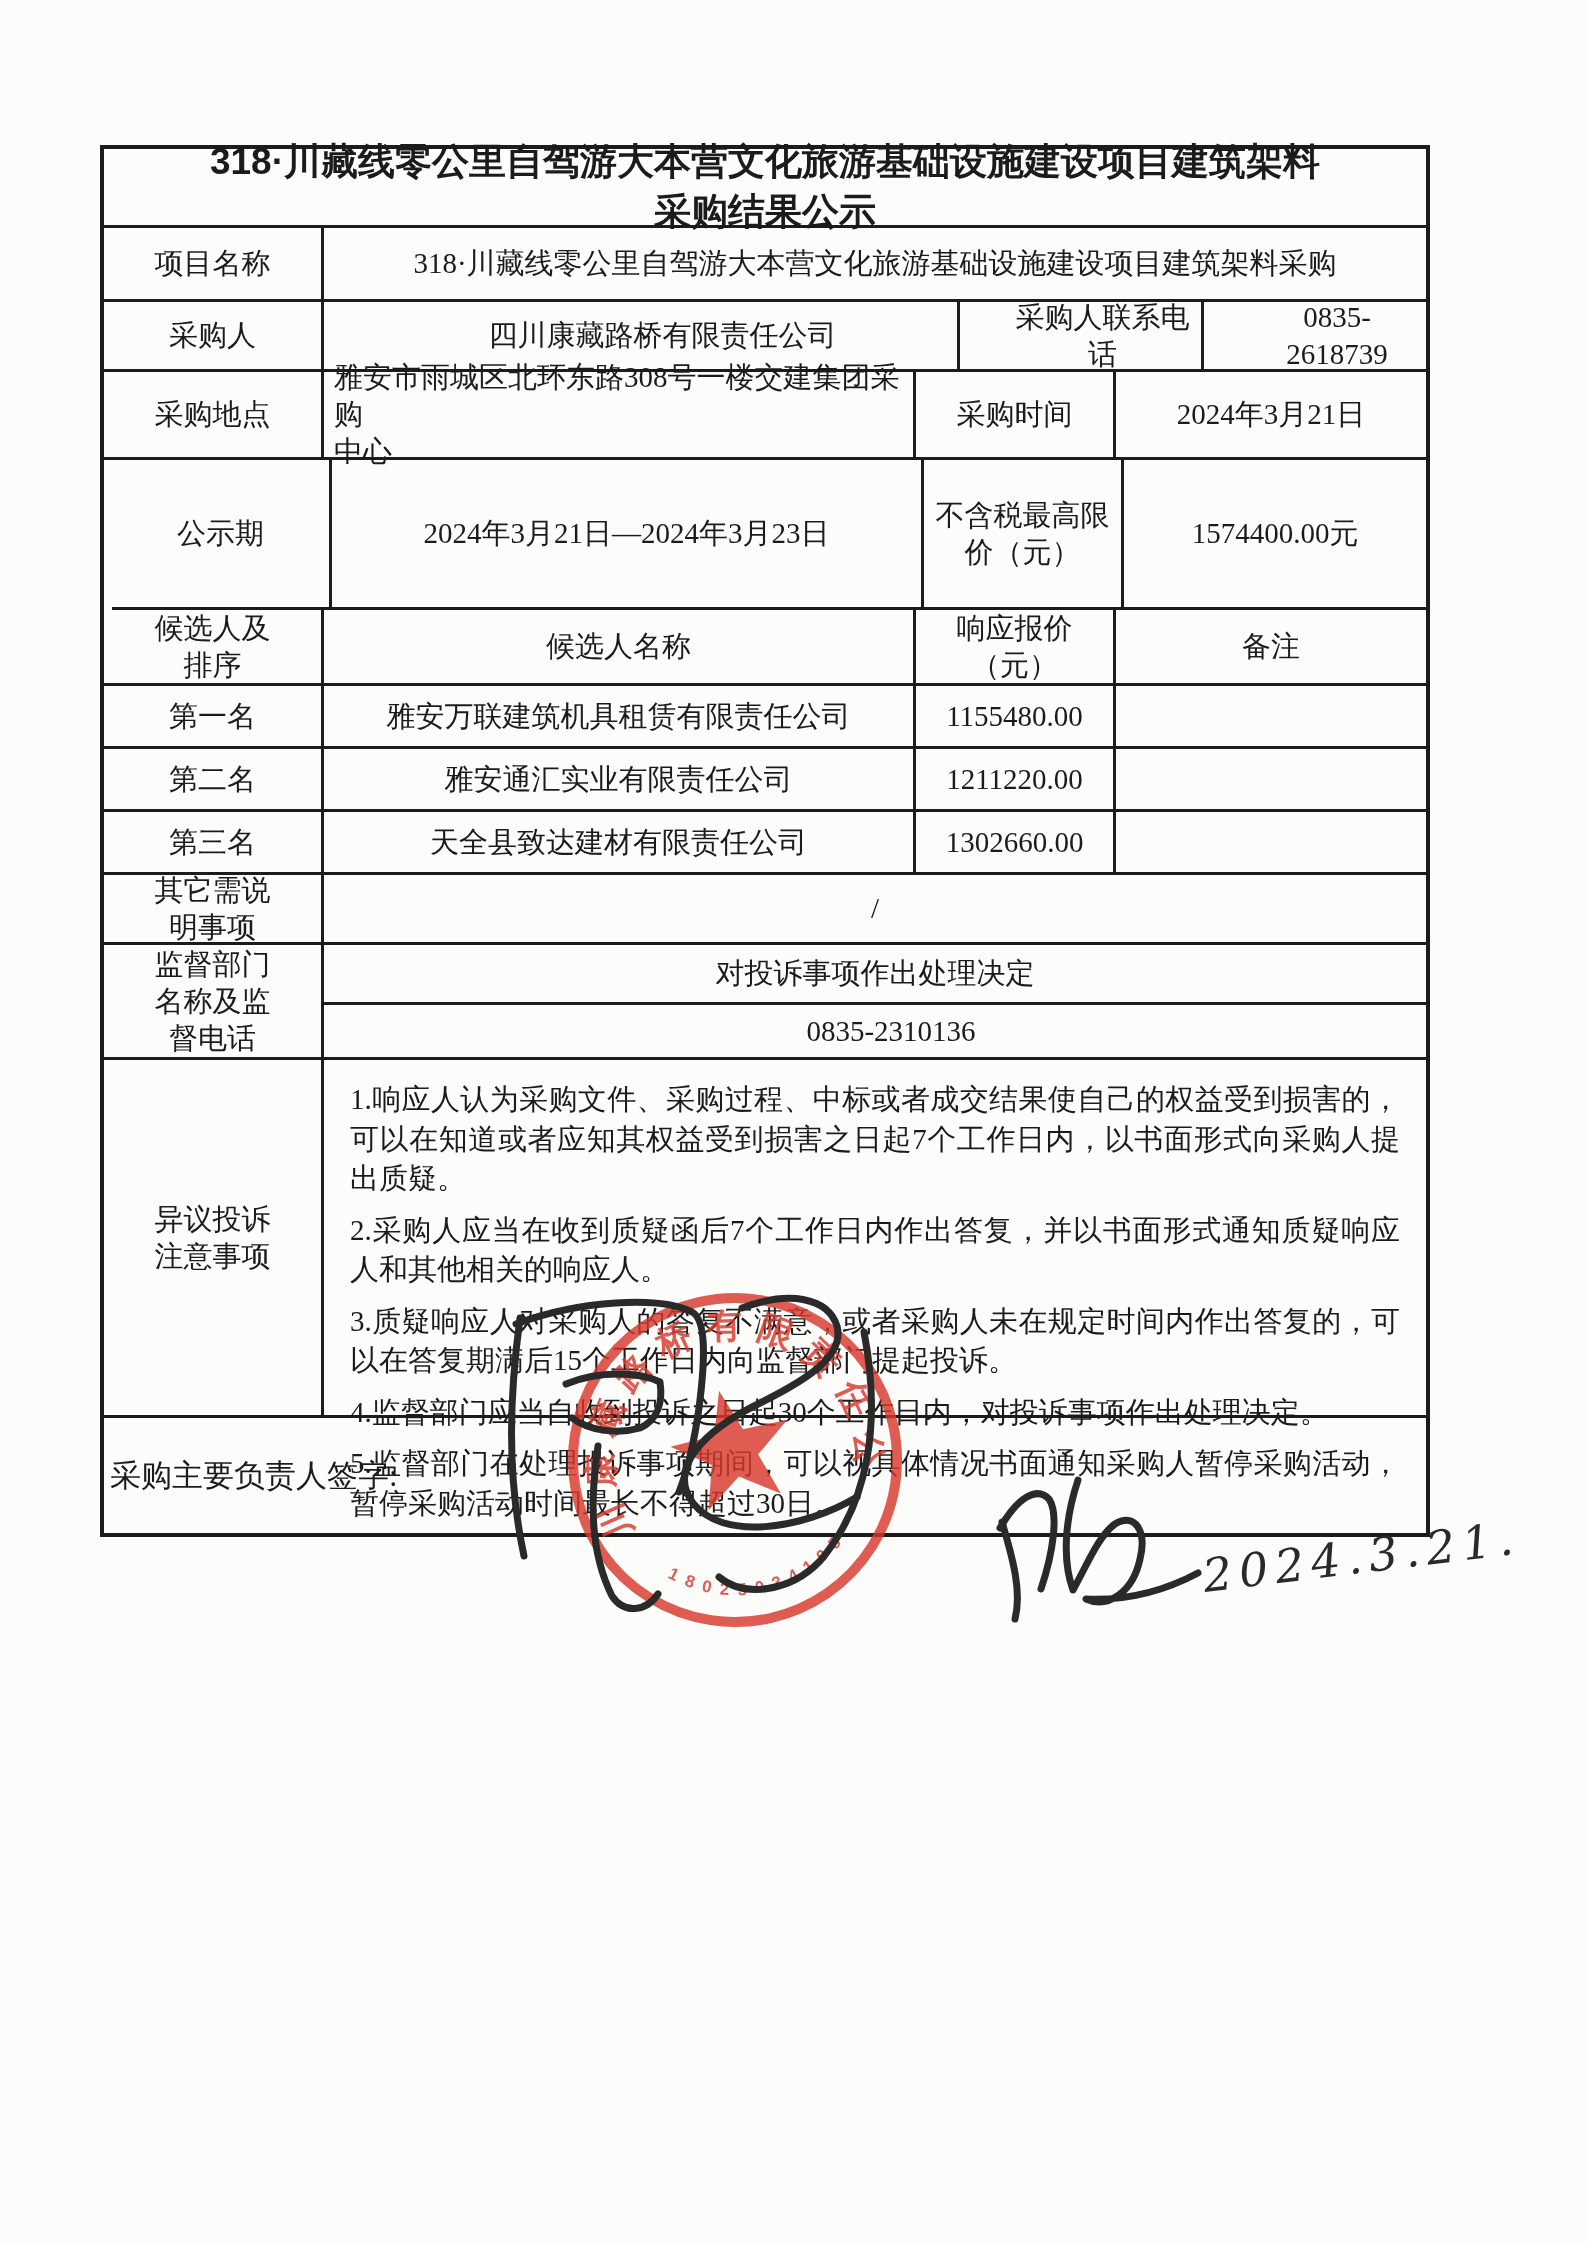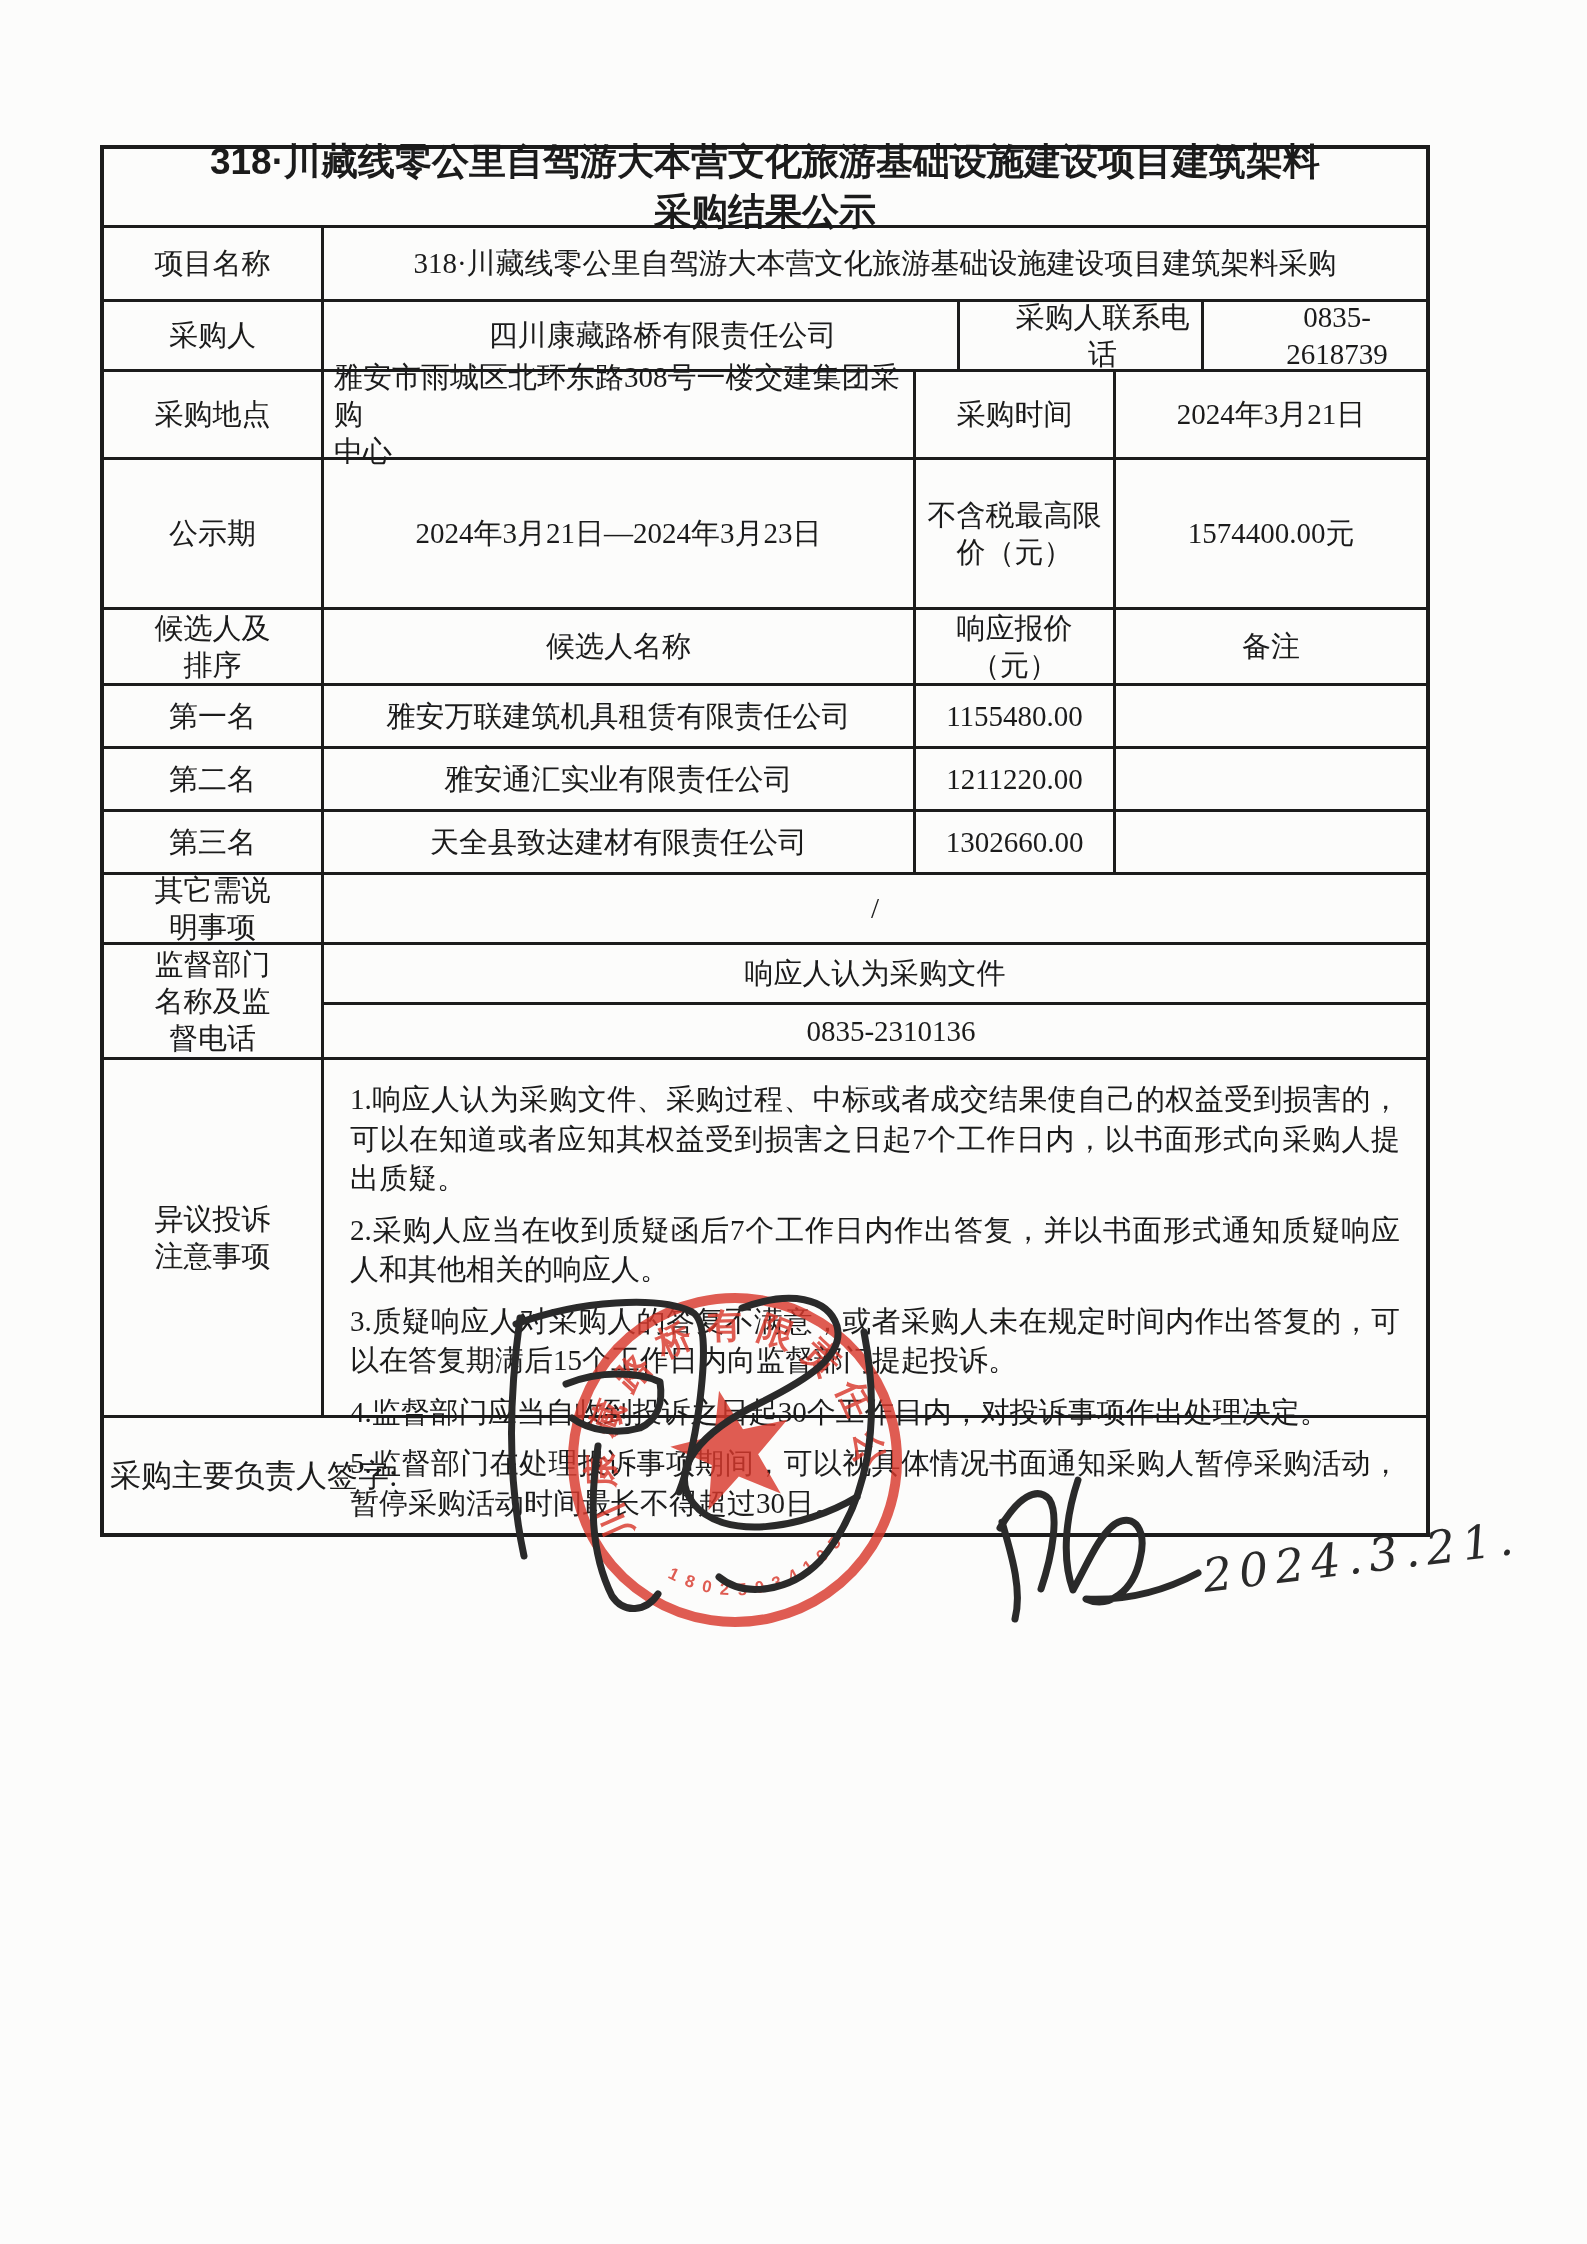--- a/index.html
+++ b/index.html
@@ -32,21 +32,21 @@
   .w2 { width:592px; flex:0 0 auto; }
   .w3 { width:200px; flex:0 0 auto; }
   .w4 { flex:1 1 auto; }
   .span { flex:1 1 auto; }
   .pre { white-space:pre-line; }
 
   .r-title    { height:79px; }
   .r-project  { height:74px; }
   .r-purchaser{ height:70px;gap:44px; }
   .r-location { height:88px; }
-  .r-publicity{ height:150px; }
+  .r-publicity{ height:150px;margin-left:8px; }
   .r-candhead { height:76px; }
   .r-cand     { height:63px; }
   .r-other    { height:70px; }
   .r-super    { height:115px; }
   .r-object   { height:358px; }
   .r-sign     { height:115px; }
 
   .title-cell {
     width:100%;
     font-family:"Liberation Sans", sans-serif;
@@ -157,21 +157,21 @@
     <div class="c w1 pre">其它需说
 明事项</div>
     <div class="c span">/</div>
   </div>
 
   <div class="row r-super">
     <div class="c w1 pre">监督部门
 名称及监
 督电话</div>
     <div class="super-right">
-      <div class="super-sub1">响应人认为采购文件</div>
+      <div class="super-sub1">对投诉事项作出处理决定</div>
       <div class="super-sub2">0835-2310136</div>
     </div>
   </div>
 
   <div class="row r-object">
     <div class="c w1 pre">异议投诉
 注意事项</div>
     <div class="objection-text">
       <p>1.响应人认为采购文件、采购过程、中标或者成交结果使自己的权益受到损害的，可以在知道或者应知其权益受到损害之日起7个工作日内，以书面形式向采购人提出质疑。</p>
       <p>2.采购人应当在收到质疑函后7个工作日内作出答复，并以书面形式通知质疑响应人和其他相关的响应人。</p>

